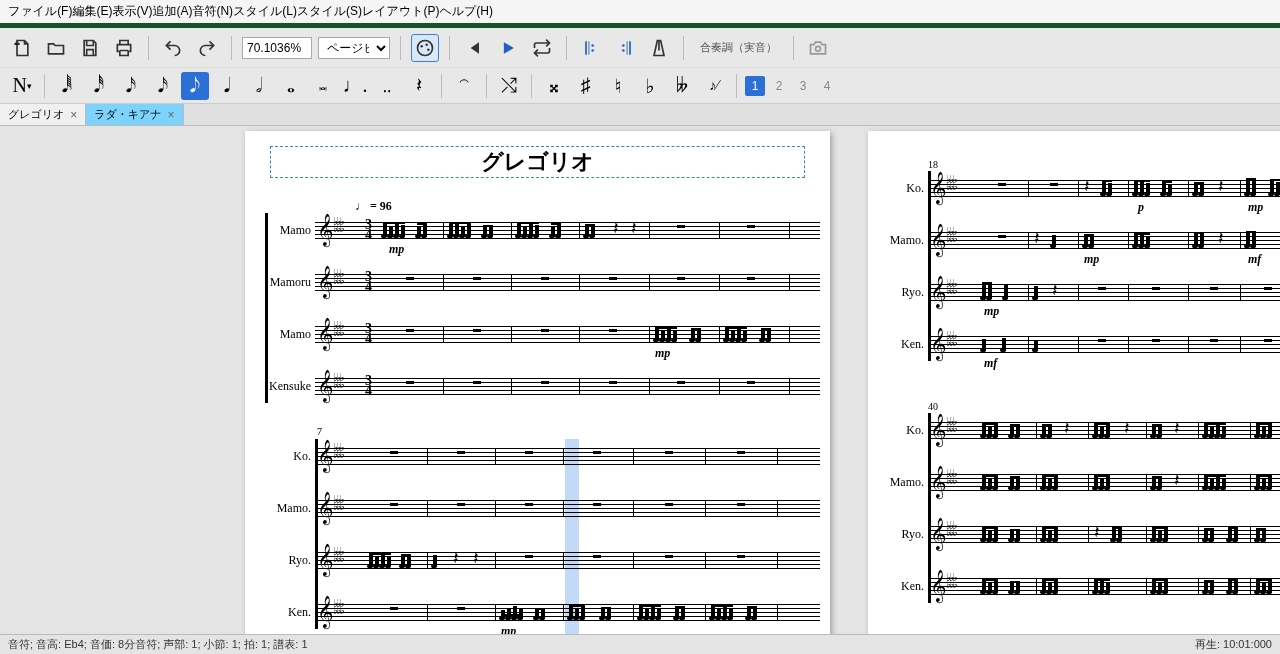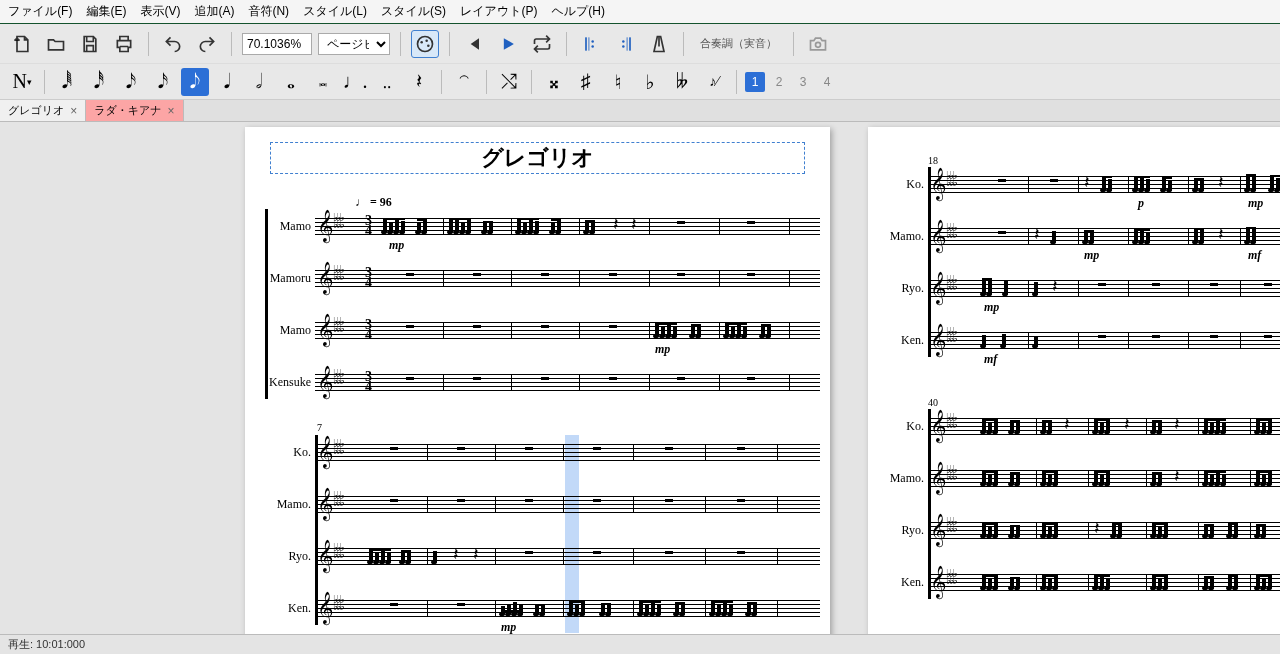--- a/index.html
+++ b/index.html
@@ -1,33 +1,33 @@
 <!DOCTYPE html>
 <html><head>
 <meta charset="utf-8">
 <style>
   * { box-sizing: border-box; margin: 0; padding: 0; }
   body { font-family: sans-serif; font-size: 12px; background: #e8e8e8; width: 1280px; height: 654px; overflow: hidden; display: flex; flex-direction: column; }
-  .menubar { display: flex; gap: 14px; padding: 3px 8px; background: #f5f5f5; border-bottom: 1px solid #14532d; font-size: 12px; }
+  .menubar { display: flex; padding: 3px 8px; background: #f5f5f5; border-bottom: 5px solid #14532d; font-size: 12px; }
   .menubar span { cursor: pointer; }
   .toolbar1 { display: flex; align-items: center; gap: 6px; padding: 4px 8px; background: #e8e8e8; border-bottom: 1px solid #ddd; height: 40px; }
   .tb-btn { width: 28px; height: 28px; display: flex; align-items: center; justify-content: center; border-radius: 3px; cursor: pointer; color: #333; }
   .tb-btn svg { width: 20px; height: 20px; }
   .tb-sep { width: 1px; height: 24px; background: #bbb; margin: 0 4px; }
   .zoom-select, .view-select { font-size: 12px; padding: 2px 4px; border: 1px solid #aaa; background: #fff; height: 22px; }
   .zoom-select { width: 70px; }
   .view-select { width: 72px; }
   .circled { border: 1px solid #4080d0; background: #d8e8f8; }
   .toolbar2 { display: flex; align-items: center; gap: 4px; padding: 4px 8px; background: #e8e8e8; border-bottom: 1px solid #ccc; height: 36px; }
   .note-btn { width: 28px; height: 28px; display: flex; align-items: center; justify-content: center; font-size: 20px; font-family: serif; cursor: pointer; border-radius: 3px; }
   .note-btn.active { background: #2c6fd6; color: #fff; }
   .voice-btn { width: 20px; height: 20px; display: flex; align-items: center; justify-content: center; font-size: 12px; border-radius: 2px; cursor: pointer; color: #888; }
   .voice-btn.active { background: #2c6fd6; color: #fff; }
   .tabs { display: flex; background: #e0e0e0; border-bottom: 1px solid #bbb; height: 22px; }
-  .tab { display: flex; align-items: center; gap: 6px; padding: 2px 8px; font-size: 11px; border-right: 1px solid #bbb; cursor: pointer; background: #fca5a5; }
+  .tab { display: flex; align-items: center; gap: 6px; padding: 2px 8px; font-size: 11px; border-right: 1px solid #bbb; cursor: pointer; background: #7dd3fc; }
   .tab.active { background: #f0f0f0; }
   .tab .close { font-size: 12px; color: #666; cursor: pointer; }
   .workspace { flex: 1; background: #e4e4e4; overflow: hidden; position: relative; }
   .page { position: absolute; background: #fff; box-shadow: 2px 2px 6px rgba(0,0,0,0.3); }
   .page1 { left: 245px; top: 5px; width: 585px; height: 610px; }
   .page2 { left: 868px; top: 5px; width: 585px; height: 610px; }
   .title-box { position: absolute; left: 25px; right: 25px; top: 15px; height: 32px; border: 1px dashed #4080d0; display: flex; align-items: center; justify-content: center; font-family: serif; font-size: 22px; font-weight: bold; }
   .tempo { position: absolute; left: 110px; top: 68px; font-family: serif; font-size: 12px; font-weight: bold; }
   .system { position: absolute; left: 20px; right: 10px; }
   .staff-row { display: flex; align-items: center; margin-bottom: 18px; height: 34px; position: relative; }
@@ -958,14 +958,15 @@
               </div>
           </div>
         </div>
       </div>
     </div>
   </div>
 
 </div>
 
 <div class="statusbar">
+  <span>音符; 音高: Eb4; 音価: 8分音符; 声部: 1; 小節: 1; 拍: 1; 譜表: 1</span>
   <span>再生: 10:01:000</span>
 </div>
 
 </body></html>

